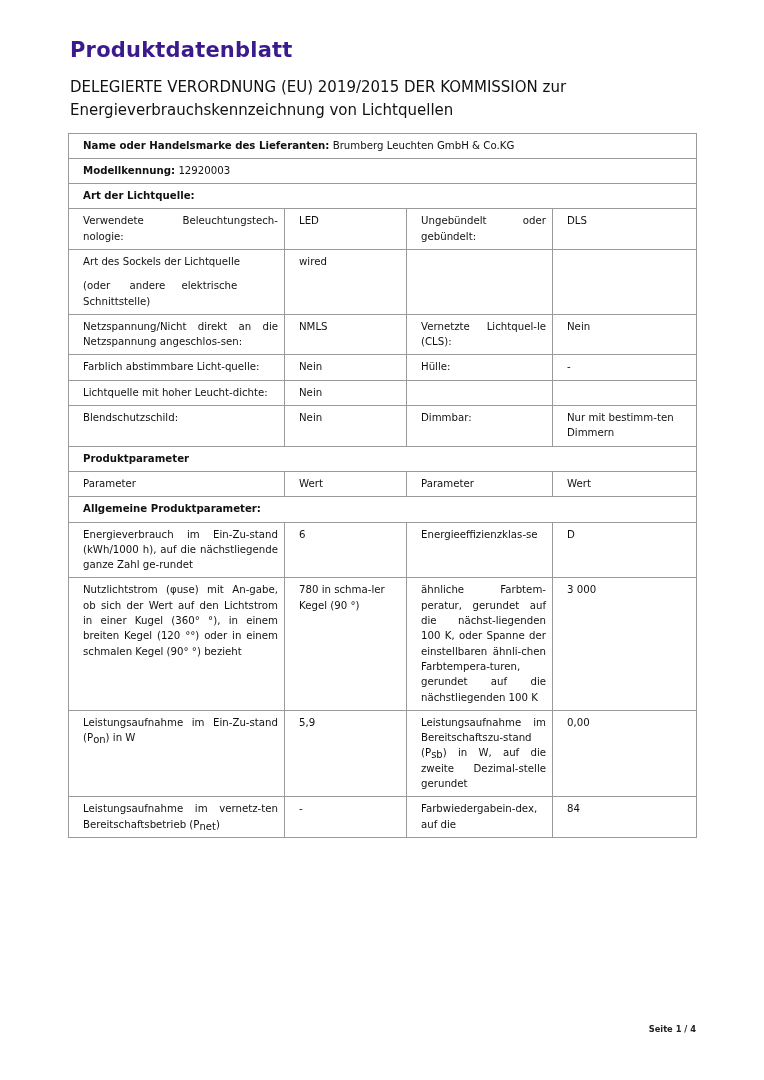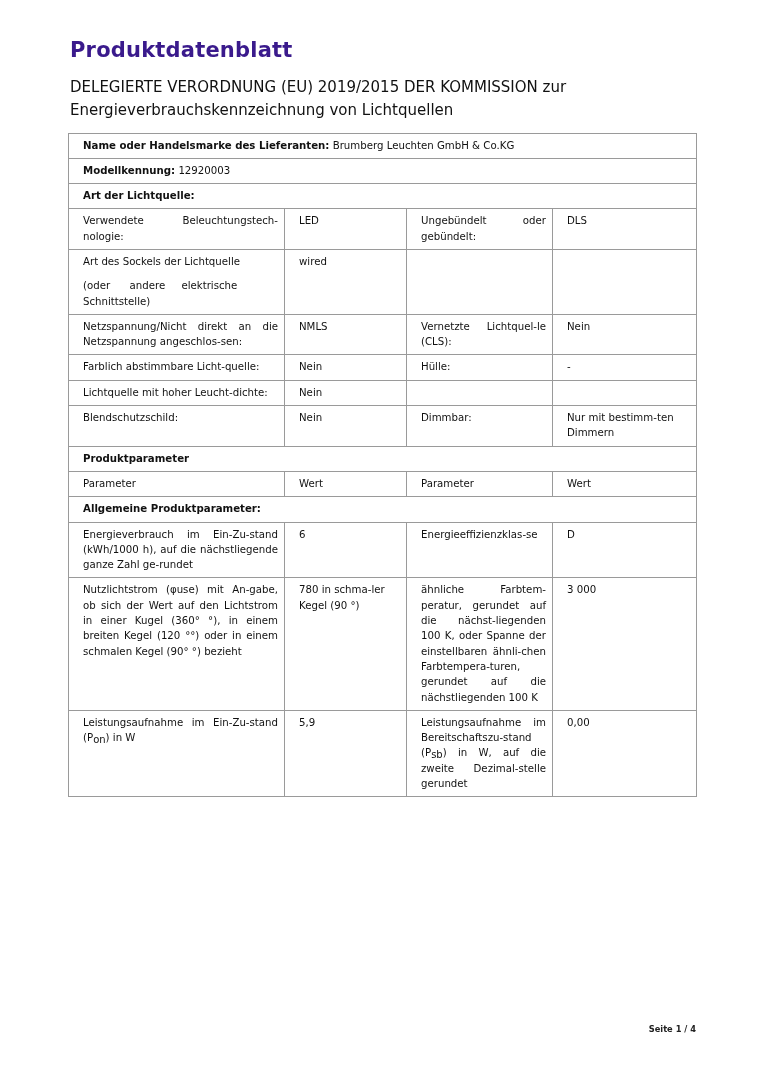--- a/index.html
+++ b/index.html
@@ -198,17 +198,25 @@
         <td class="just">
           Leistungsaufnahme im Ein-Zu-stand (P<sub>on</sub>) in W
         </td>
         <td class="ctr">5,9</td>
         <td class="just">
           Leistungsaufnahme im Bereitschaftszu-stand (P<sub>sb</sub>) in W, auf die zweite Dezimal-stelle gerundet
         </td>
         <td class="ctr">0,00</td>
       </tr>
 
+      <tr>
+        <td class="just">
+          Leistungsaufnahme im vernetz-ten Bereitschaftsbetrieb (P<sub>net</sub>)
+        </td>
+        <td class="ctr">-</td>
+        <td class="just">Farbwiedergabein-dex, auf die</td>
+        <td class="ctr">84</td>
+      </tr>
     </tbody>
   </table>
 
   <div class="footer">Seite 1 / 4</div>
 </div>
 
 </body></html>

